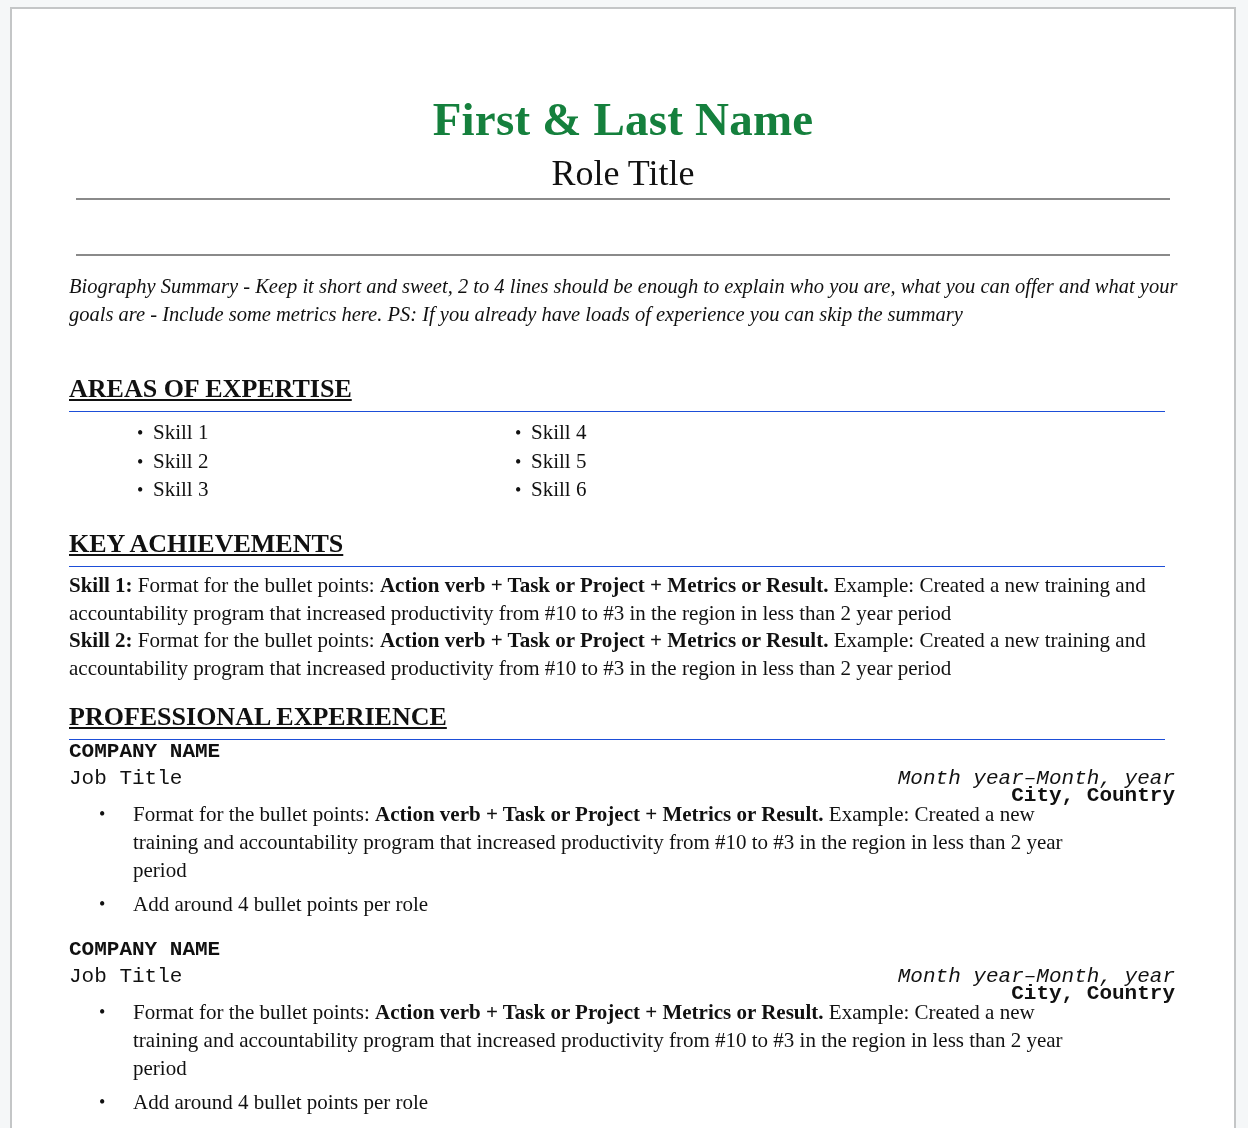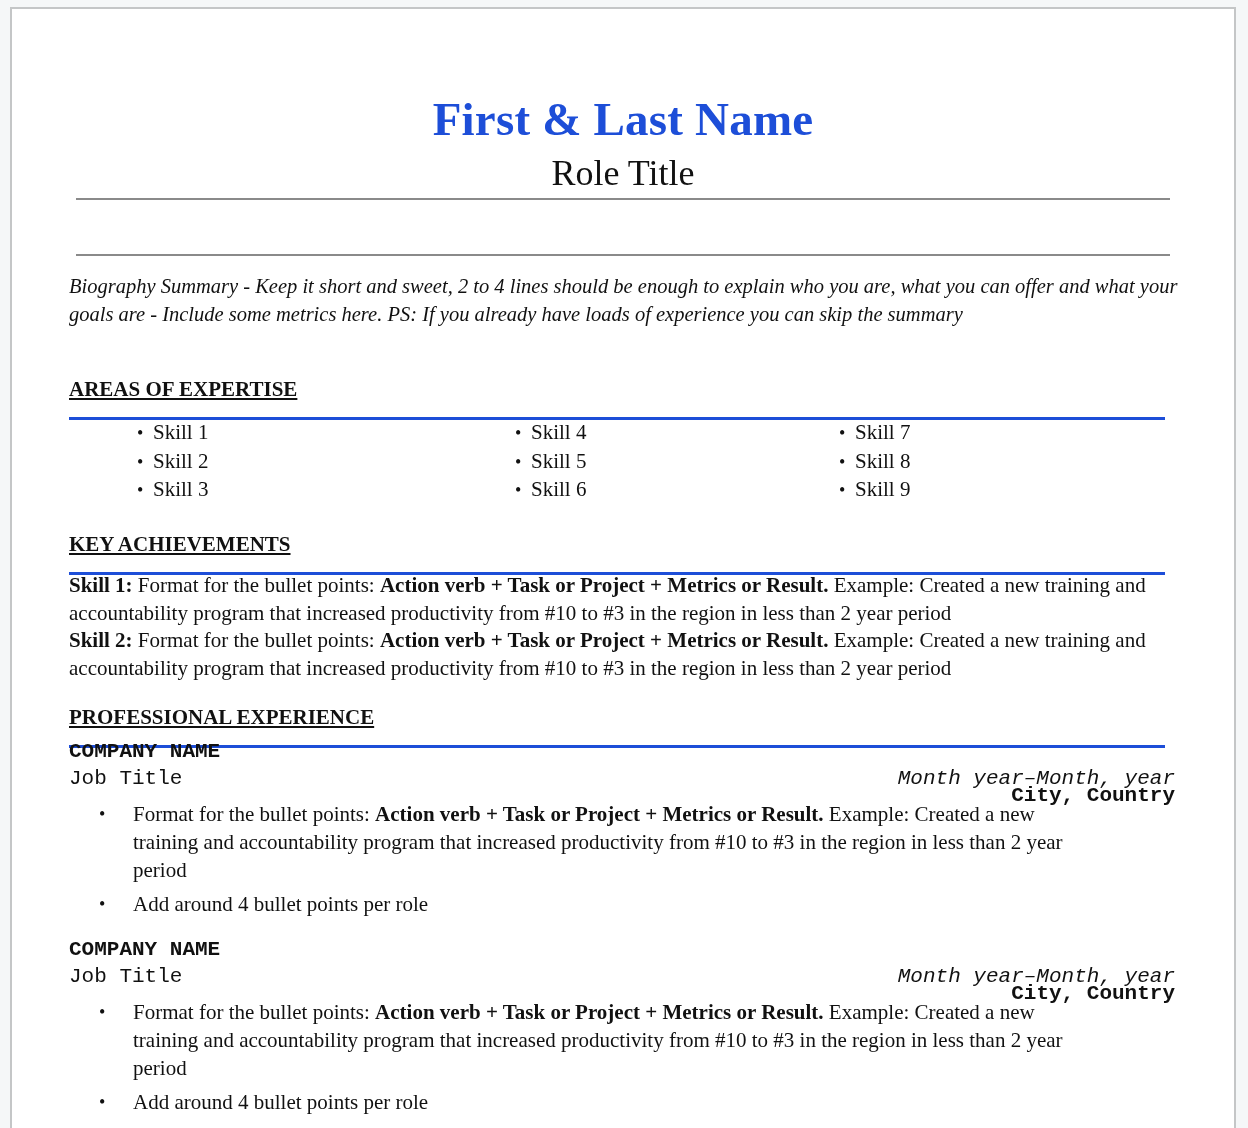--- a/index.html
+++ b/index.html
@@ -26,21 +26,21 @@
       border-bottom: none;
       box-sizing: border-box;
     }
     .abs { position: absolute; }
     .name {
       left: 0; right: 0; top: 83px;
       text-align: center;
       font-weight: bold;
       font-size: 47px;
       letter-spacing: 0.2px;
-      color: #1d4ed8;
+      color: #15803d;
     }
     .role {
       left: 0; right: 0; top: 143px;
       text-align: center;
       font-size: 36px;
       color: #111;
     }
     .hr-gray {
       height: 2px;
       background: #8a8a8a;
@@ -57,24 +57,24 @@
       width: 1120px;
       top: 263px;
       font-style: italic;
       font-size: 20.5px;
       line-height: 28px;
     }
     .section-title {
       left: 57px;
       width: 1096px;
       font-weight: bold;
-      font-size: 21px;
-      border-bottom: 3px solid #1d4ed8;
+      font-size: 26px;
+      border-bottom: 1px solid #1d4ed8;
       line-height: 24px;
-      padding-bottom: 16px;
+      padding-bottom: 10px;
       text-decoration: underline;
       text-underline-offset: 2px;
     }
     .skills-col {
       list-style: none;
       margin: 0;
       padding: 0;
       font-size: 21px;
       line-height: 27.5px;
     }
@@ -142,25 +142,20 @@
 
   <ul class="abs skills-col" style="left:125px; top:410px;">
     <li>Skill 1</li>
     <li>Skill 2</li>
     <li>Skill 3</li>
   </ul>
   <ul class="abs skills-col" style="left:503px; top:410px;">
     <li>Skill 4</li>
     <li>Skill 5</li>
     <li>Skill 6</li>
-  </ul>
-  <ul class="abs skills-col" style="left:827px; top:410px;">
-    <li>Skill 7</li>
-    <li>Skill 8</li>
-    <li>Skill 9</li>
   </ul>
 
   <div class="abs section-title" style="top:523px;">KEY ACHIEVEMENTS</div>
   <div class="abs ach">
     <p>
       <b>Skill 1:</b><span> Format for the bullet points: </span><b>Action verb + Task or Project + Metrics or Result.</b><span> Example: Created a new training and accountability program that increased productivity from #10 to #3 in the region in less than 2 year period</span>
     </p>
     <p>
       <b>Skill 2:</b><span> Format for the bullet points: </span><b>Action verb + Task or Project + Metrics or Result.</b><span> Example: Created a new training and accountability program that increased productivity from #10 to #3 in the region in less than 2 year period</span>
     </p>

